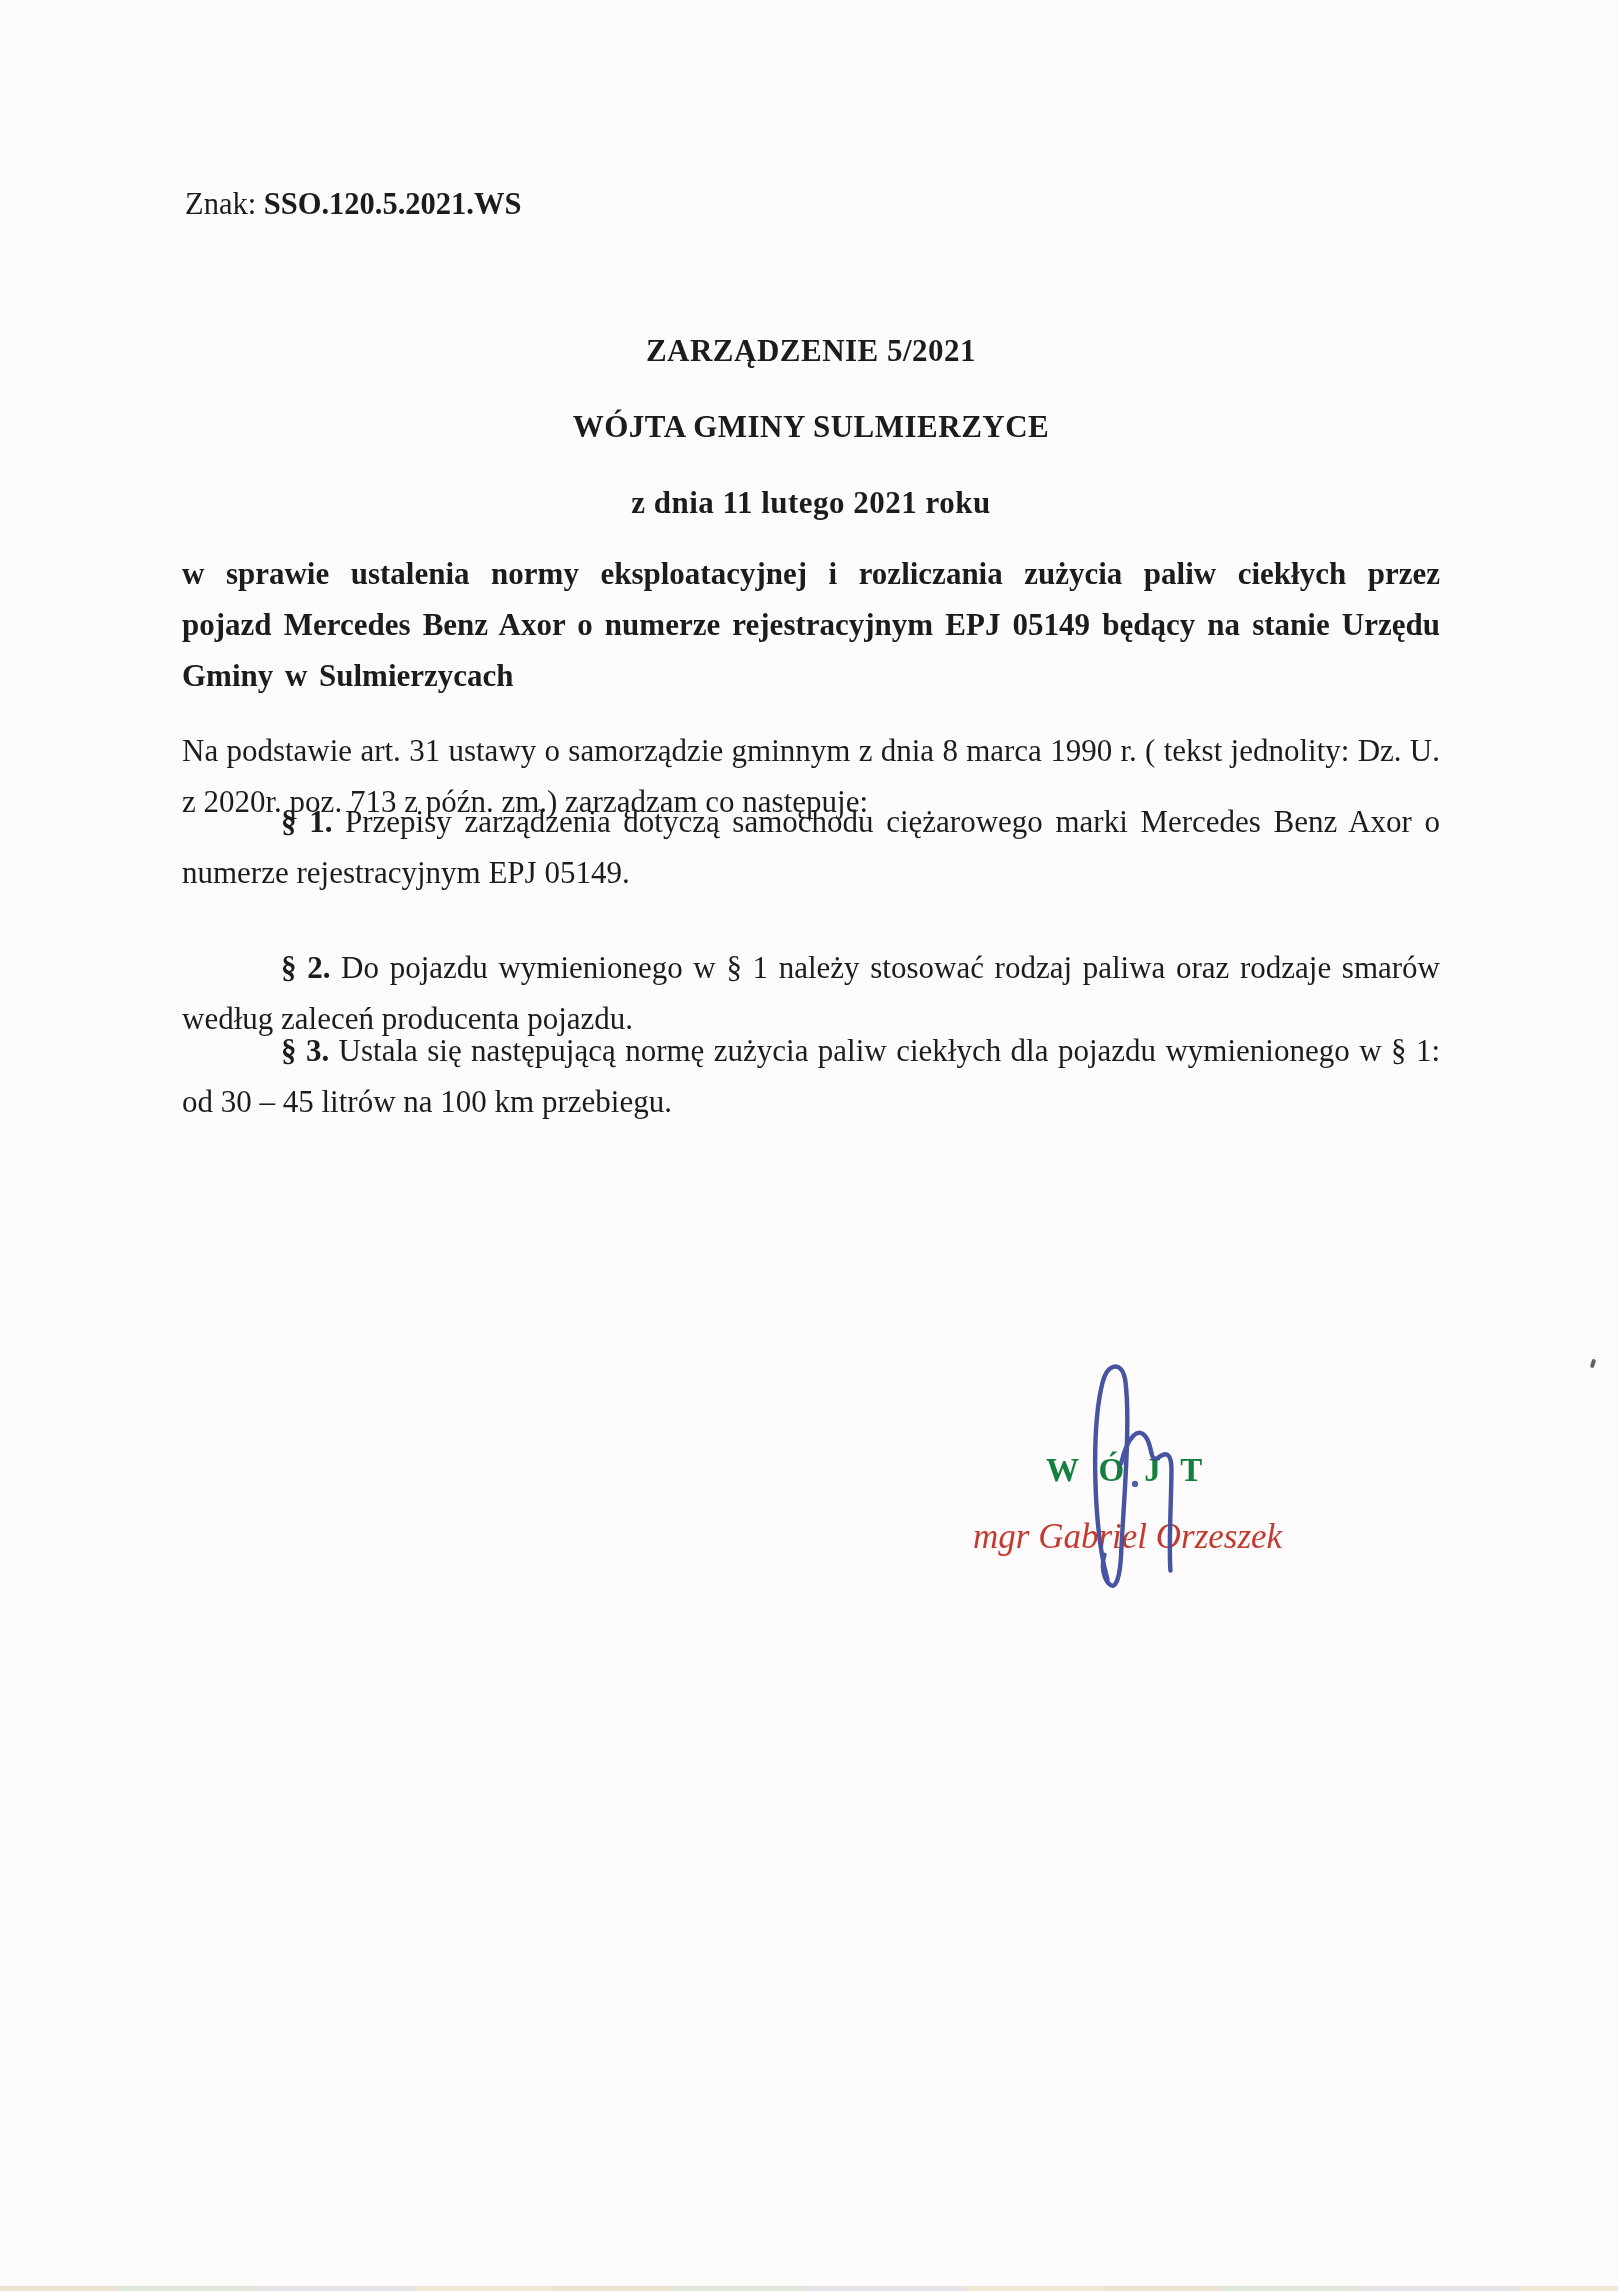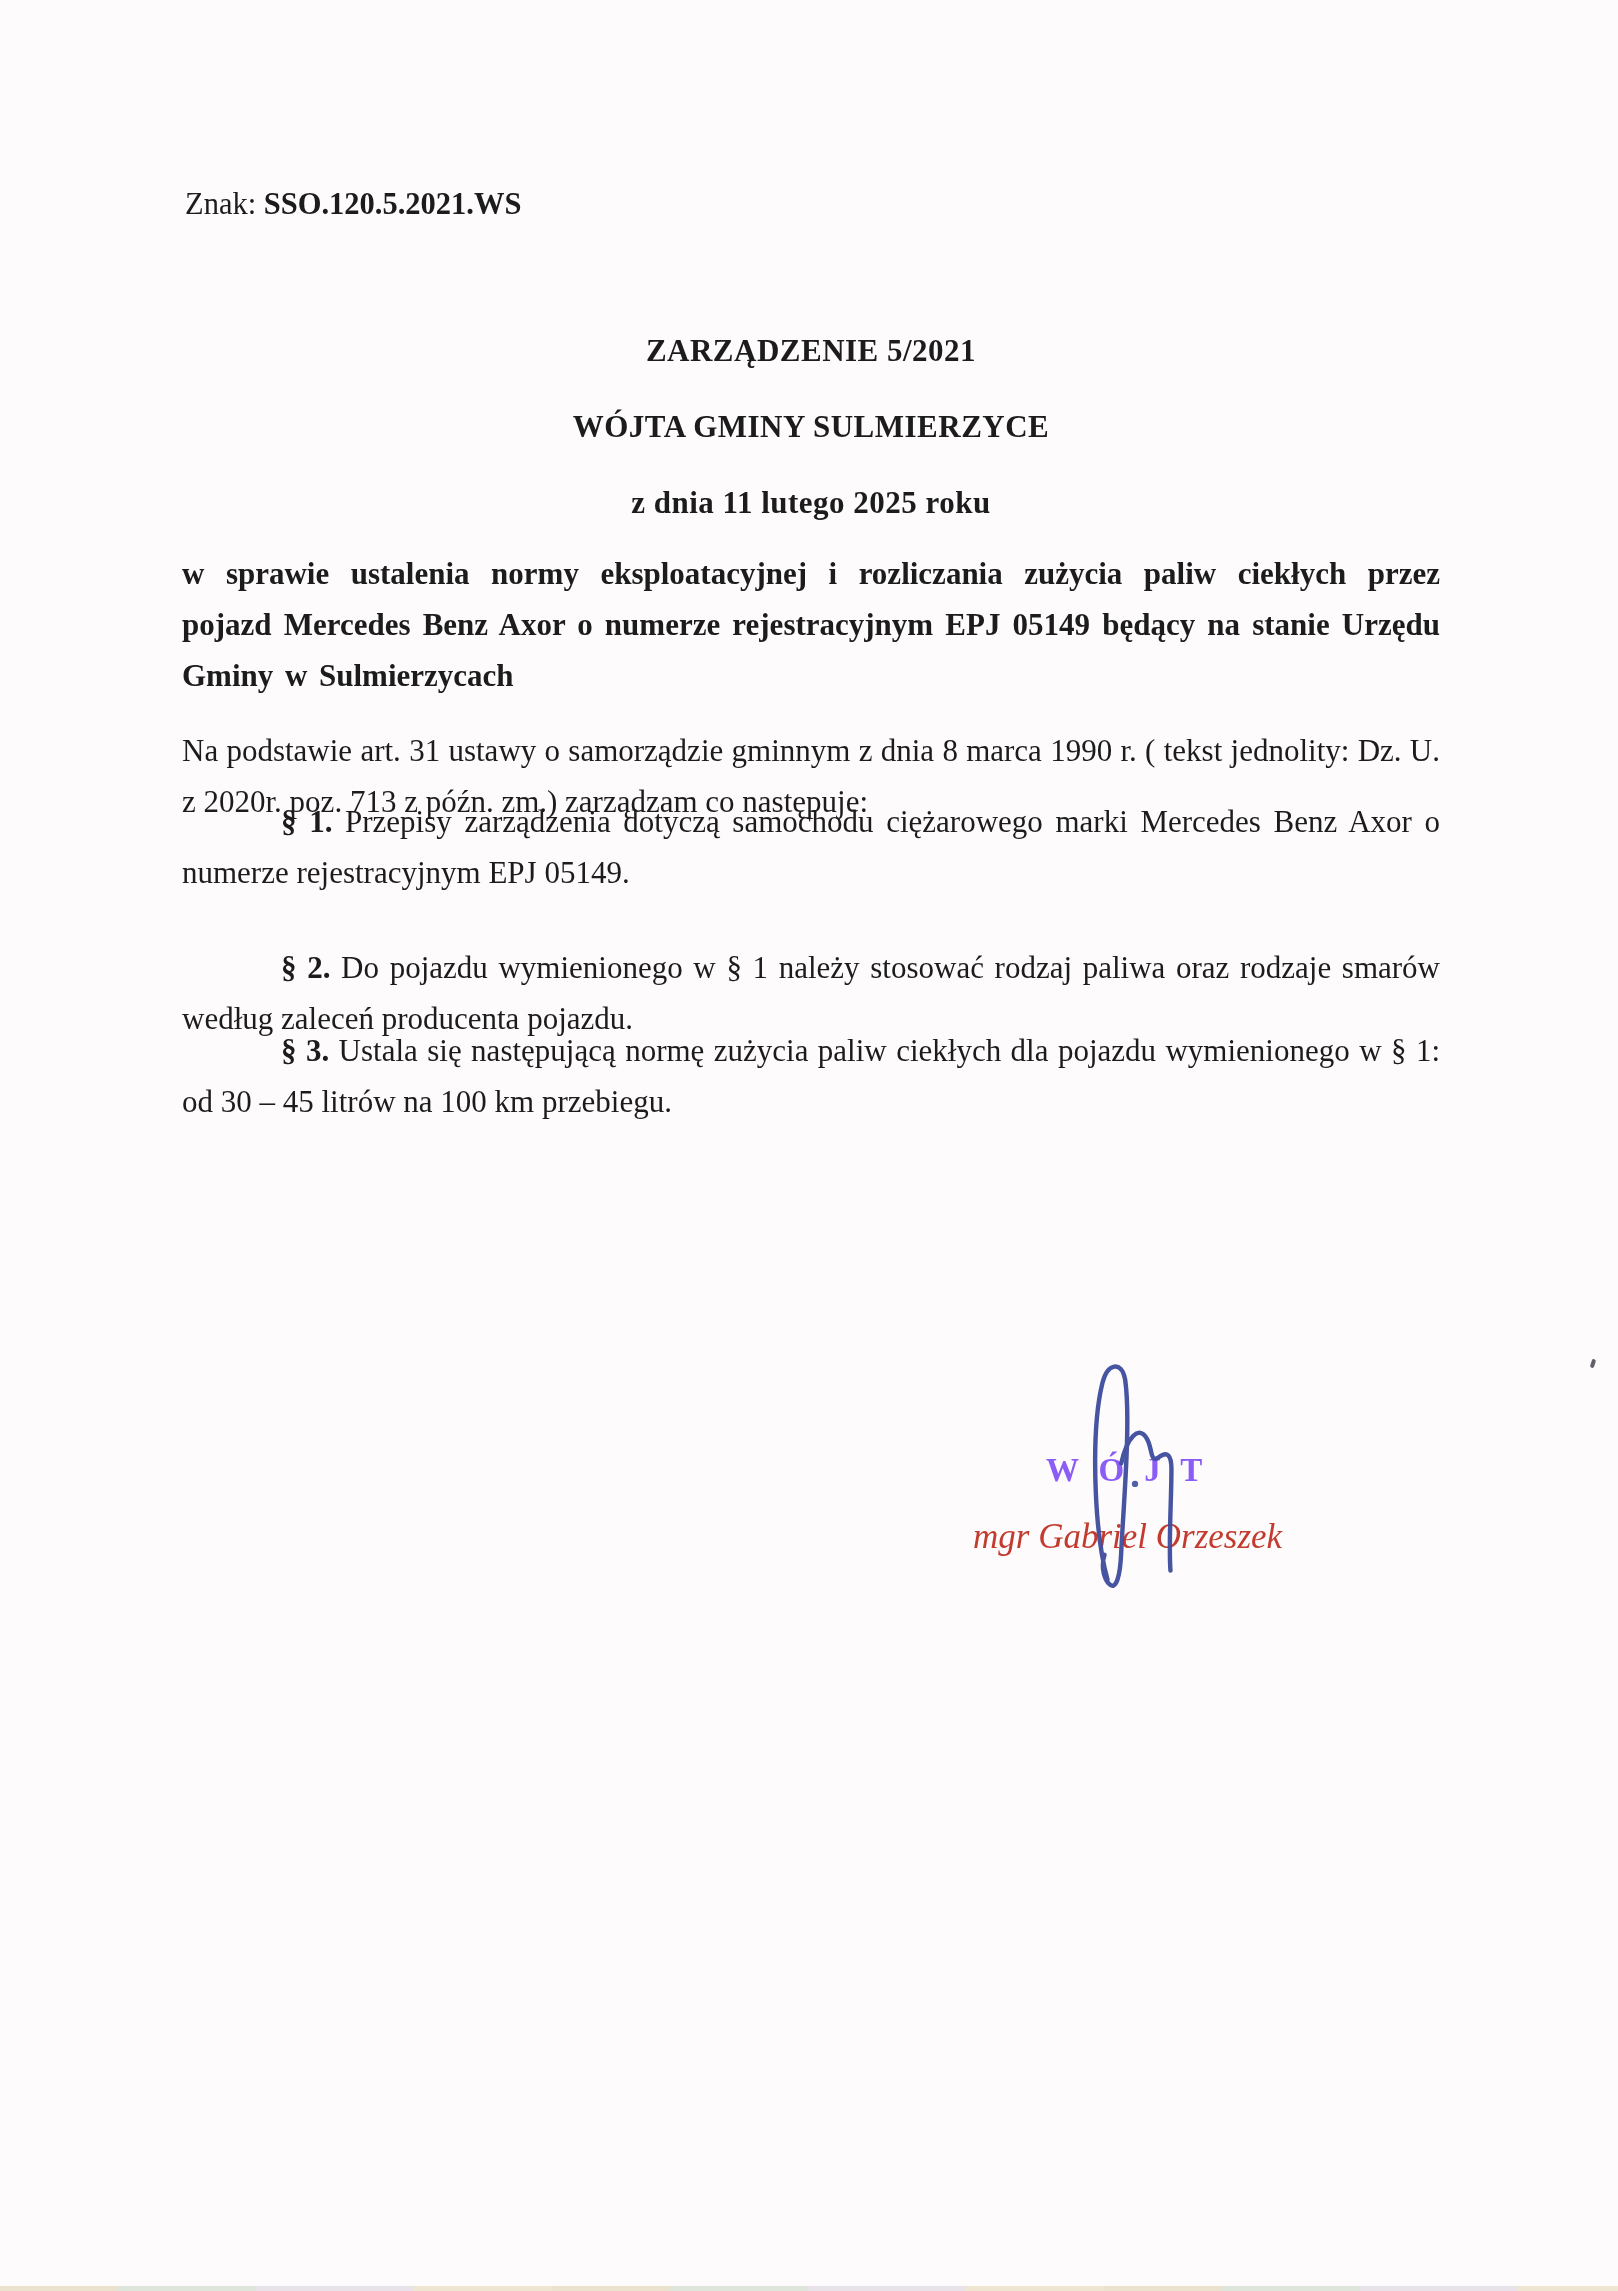--- a/index.html
+++ b/index.html
@@ -78,21 +78,21 @@
   .p2 { top: 942px; }
   .p3 { top: 1025px; }
   .p4 { top: 1172px; }
 
   .stamp-title {
     position: absolute;
     left: 1046px; top: 1452px;
     font-size: 33px;
     font-weight: bold;
     letter-spacing: 5.9px;
-    color: #8b5cf6;
+    color: #15803d;
     white-space: nowrap;
   }
   .stamp-name {
     position: absolute;
     left: 973px; top: 1517px;
     font-size: 35px;
     font-style: italic;
     color: #c23b2e;
     white-space: nowrap;
   }
@@ -109,21 +109,21 @@
 <div class="page">
 
   <div class="znak">
     <span>Znak:</span>
     <span> </span>
     <span class="ref-number">SSO.120.5.2021.WS</span>
   </div>
 
   <div class="title-line title-1">ZARZĄDZENIE 5/2021</div>
   <div class="title-line title-2">WÓJTA GMINY SULMIERZYCE</div>
-  <div class="title-line title-3">z dnia 11 lutego 2025 roku</div>
+  <div class="title-line title-3">z dnia 11 lutego 2021 roku</div>
 
   <p class="body-par subject">w sprawie ustalenia normy eksploatacyjnej i rozliczania zużycia paliw ciekłych przez pojazd Mercedes Benz Axor o numerze rejestracyjnym EPJ 05149 będący na stanie Urzędu Gminy w Sulmierzycach</p>
 
   <p class="body-par basis">Na podstawie art. 31 ustawy o samorządzie gminnym z dnia 8 marca 1990 r. ( tekst jednolity: Dz. U. z 2020r. poz. 713 z późn. zm.) zarządzam co następuje:</p>
 
   <p class="body-par par p1"><span class="par-label">§ 1.</span><span> Przepisy zarządzenia dotyczą samochodu ciężarowego marki Mercedes Benz Axor o numerze rejestracyjnym EPJ 05149.</span></p>
 
   <p class="body-par par p2"><span class="par-label">§ 2.</span><span> Do pojazdu wymienionego w § 1 należy stosować rodzaj paliwa oraz rodzaje smarów według zaleceń producenta pojazdu.</span></p>
 
   <p class="body-par par p3"><span class="par-label">§ 3.</span><span> Ustala się następującą normę zużycia paliw ciekłych dla pojazdu wymienionego w § 1: od 30 – 45 litrów na 100 km przebiegu.</span></p>

